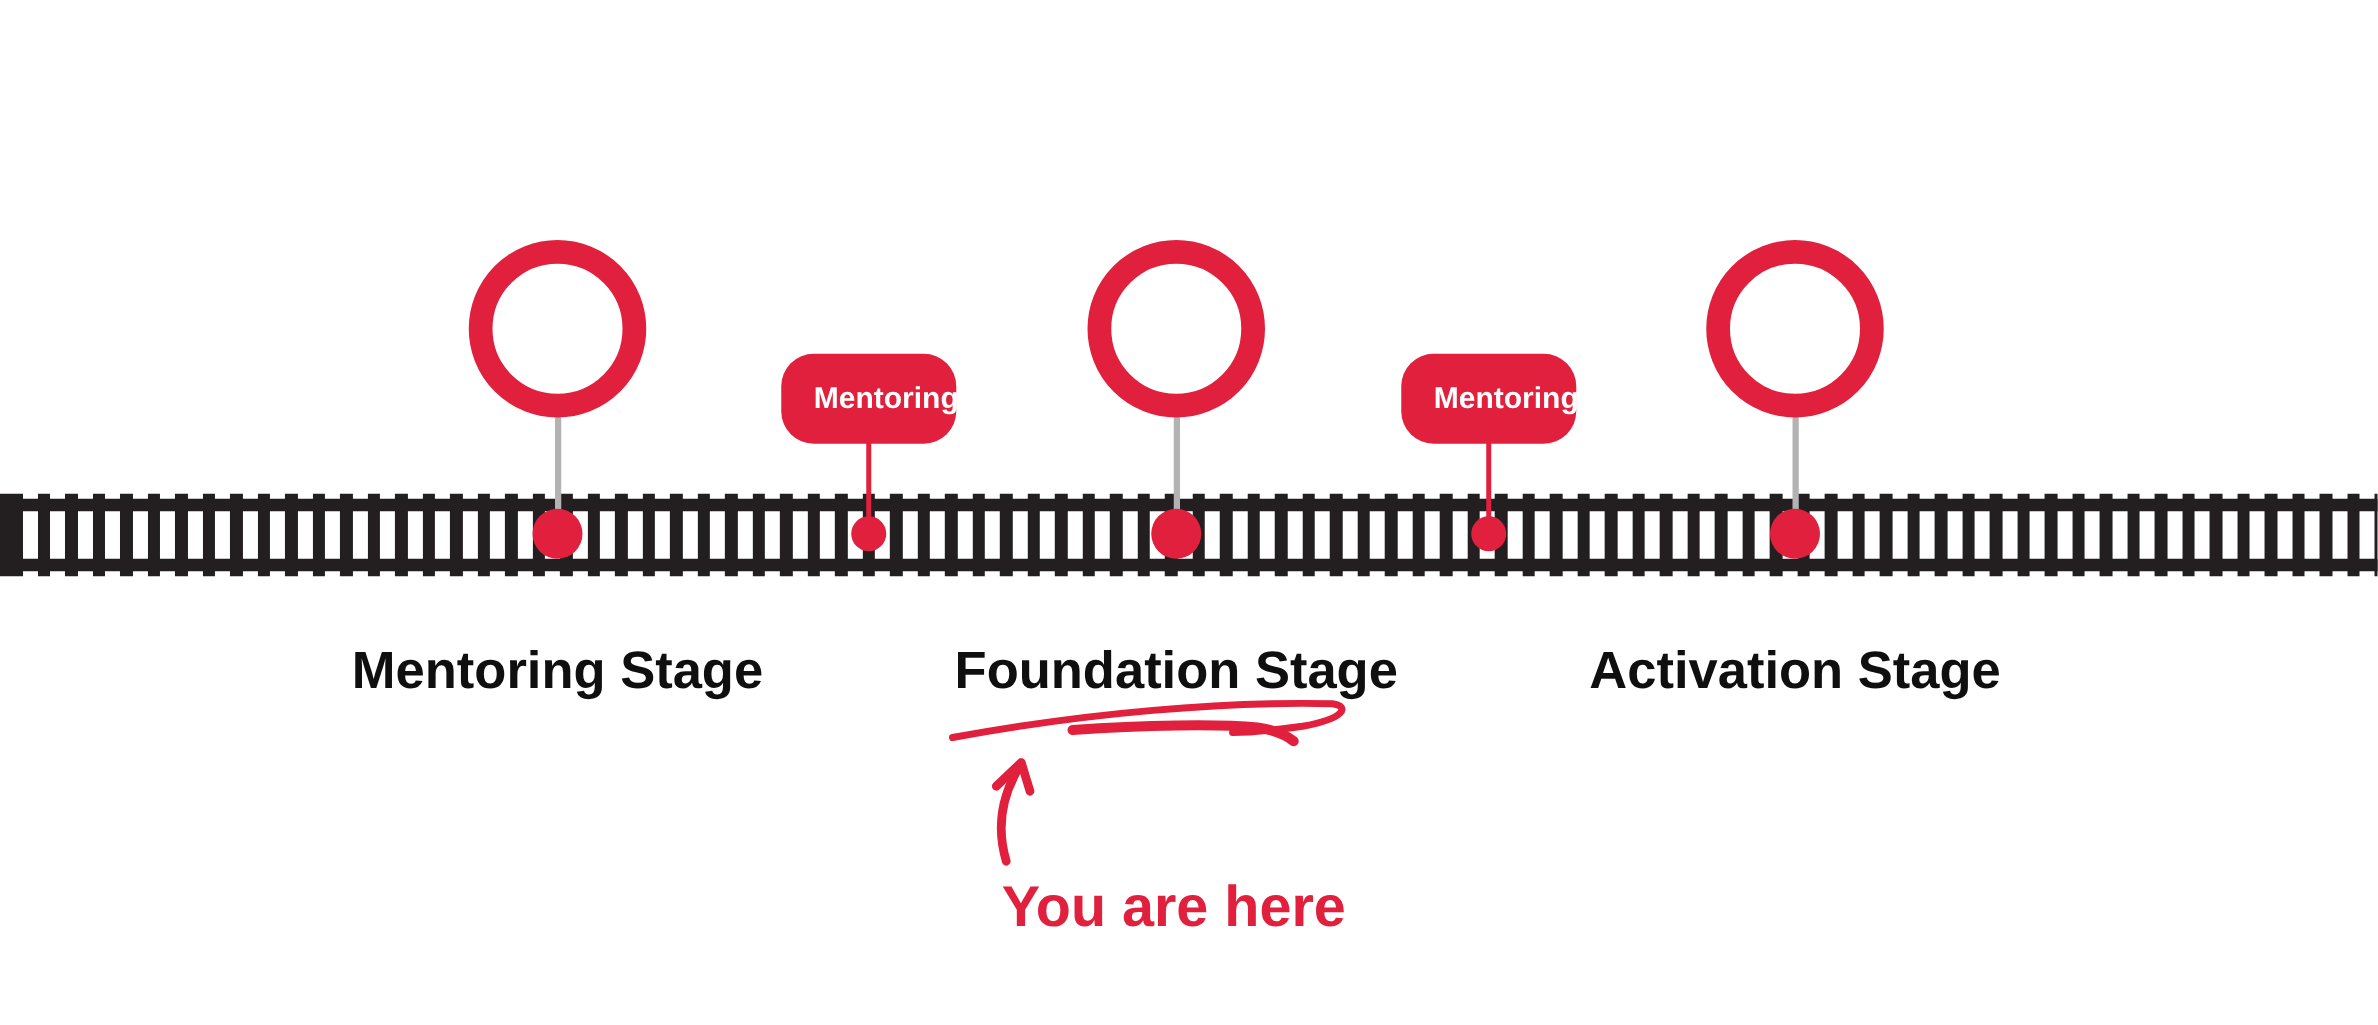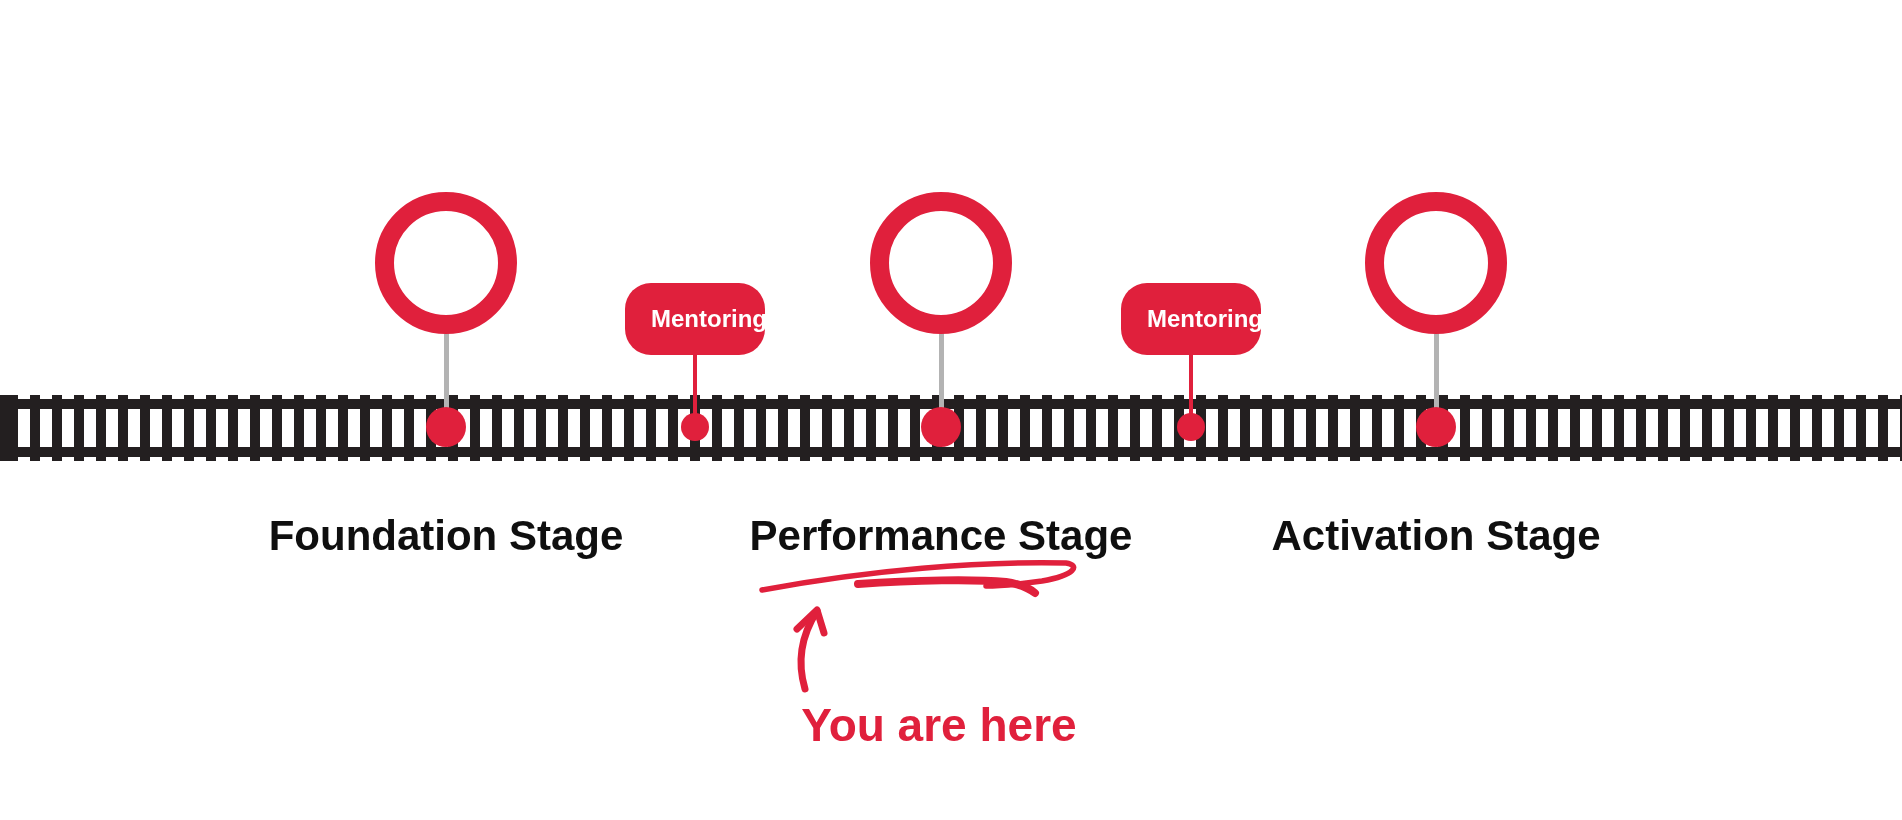--- a/index.html
+++ b/index.html
@@ -95,36 +95,36 @@
 
   <div class="track">
     <div class="rail rail-top"></div>
     <div class="rail rail-bottom"></div>
   </div>
 
   <div class="station" style="left:446px">
     <div class="stem"></div>
     <div class="ring"></div>
     <div class="station-dot"></div>
-    <div class="stage-label">Foundation Stage</div>
+    <div class="stage-label">Mentoring Stage</div>
   </div>
 
   <div class="milestone" style="left:695px">
     <div class="badge-line"></div>
     <div class="badge">
       <span class="badge-label">Mentoring</span>
     </div>
     <div class="badge-dot"></div>
   </div>
 
   <div class="station" style="left:941px">
     <div class="stem"></div>
     <div class="ring"></div>
     <div class="station-dot"></div>
-    <div class="stage-label">Performance Stage</div>
+    <div class="stage-label">Foundation Stage</div>
   </div>
 
   <div class="milestone" style="left:1191px">
     <div class="badge-line"></div>
     <div class="badge">
       <span class="badge-label">Mentoring</span>
     </div>
     <div class="badge-dot"></div>
   </div>
 

